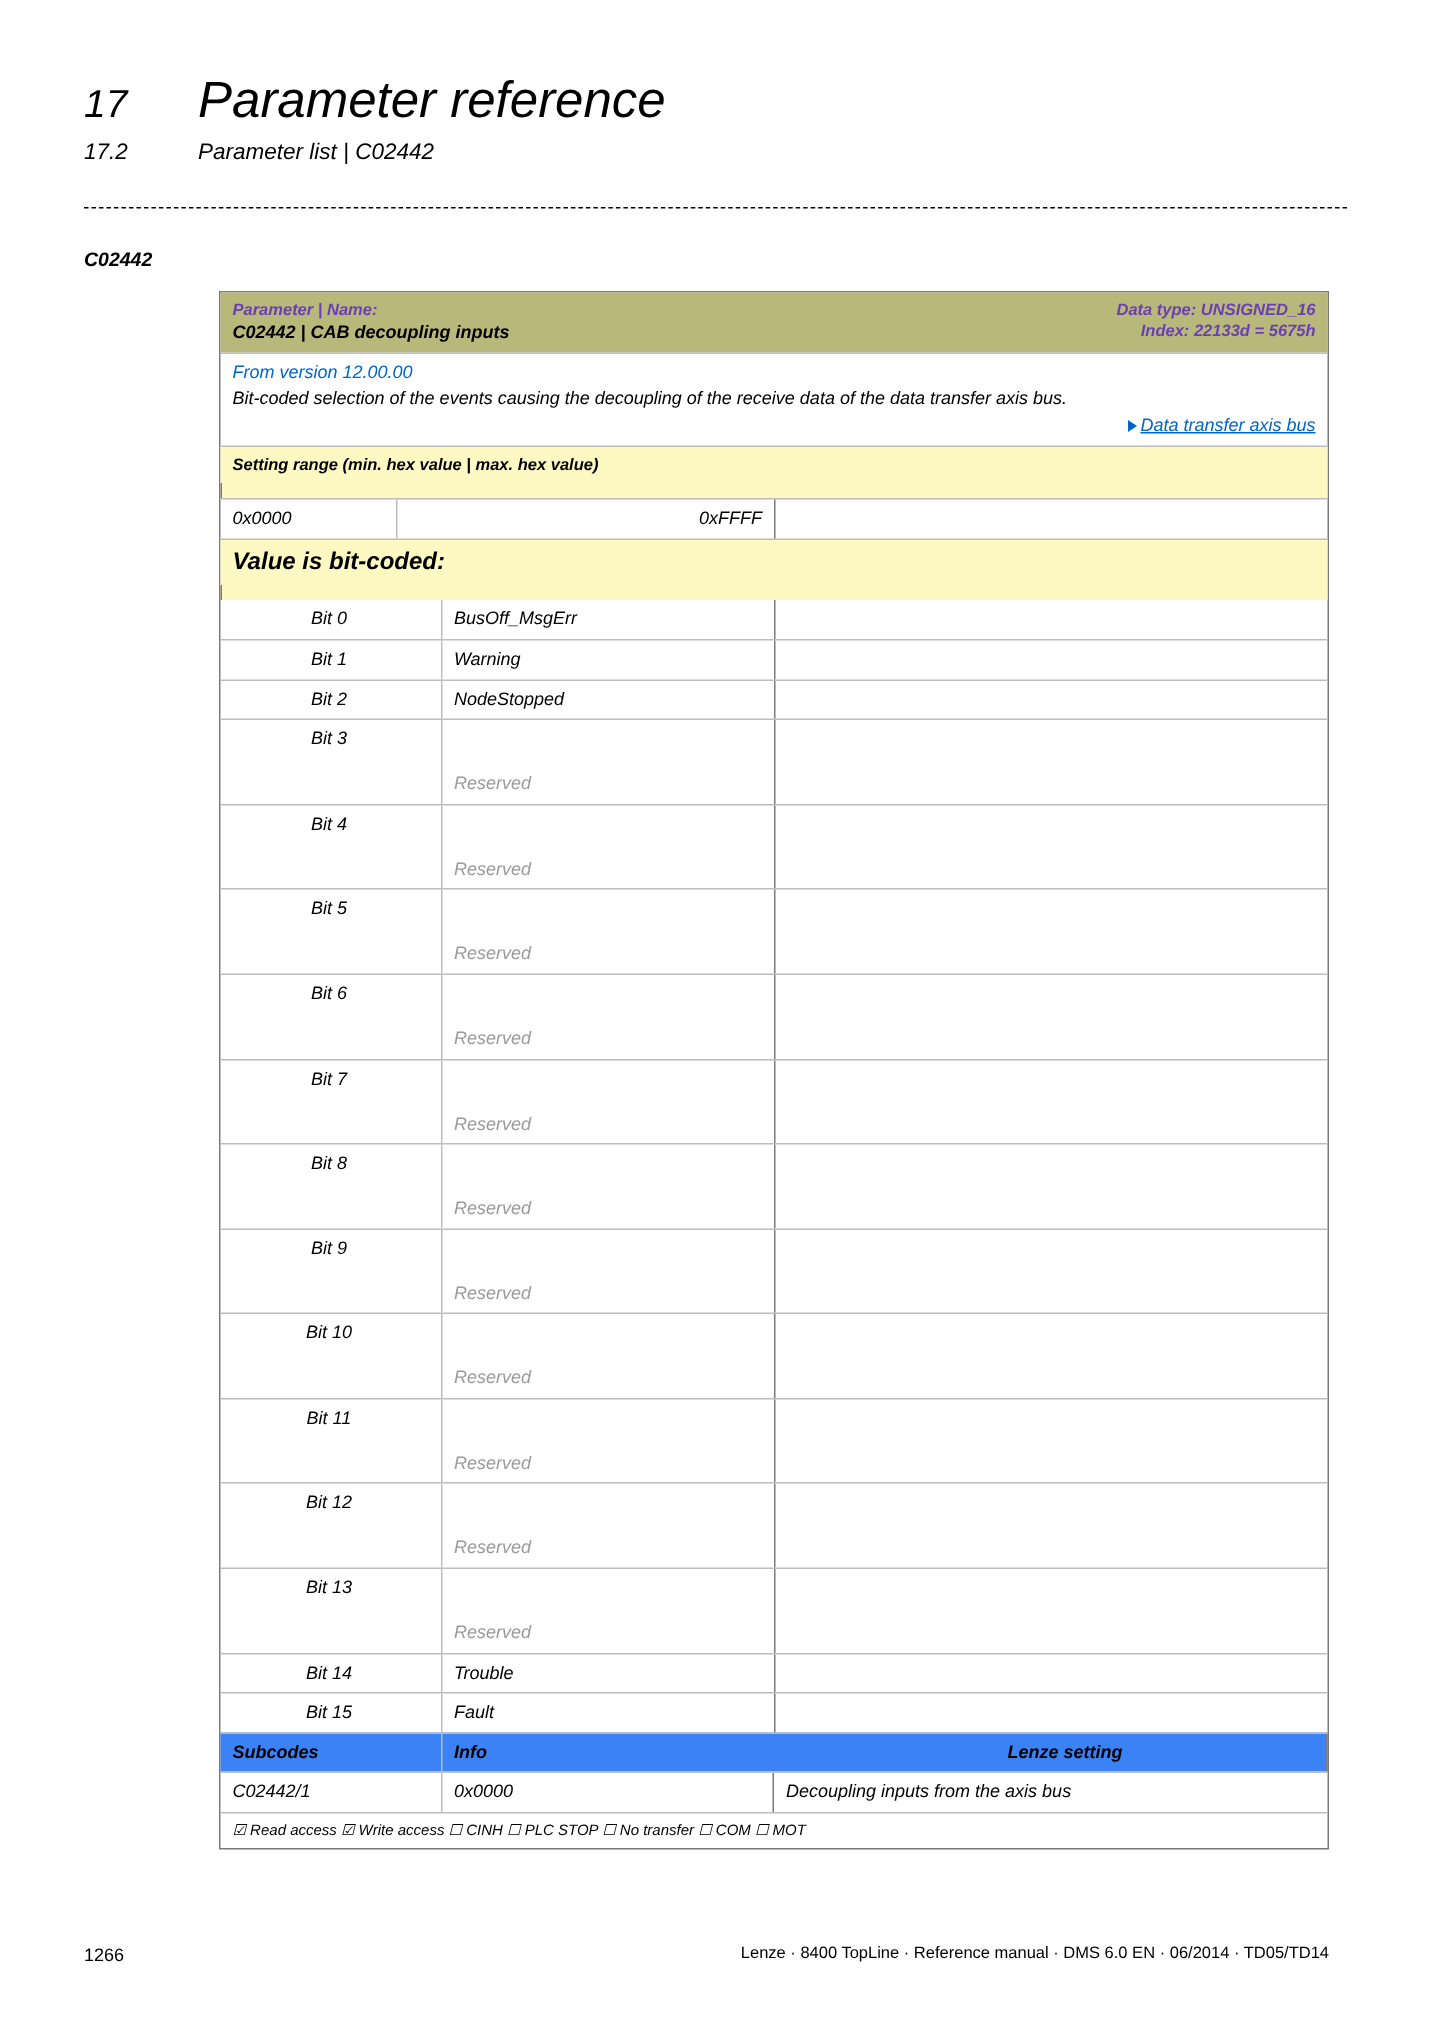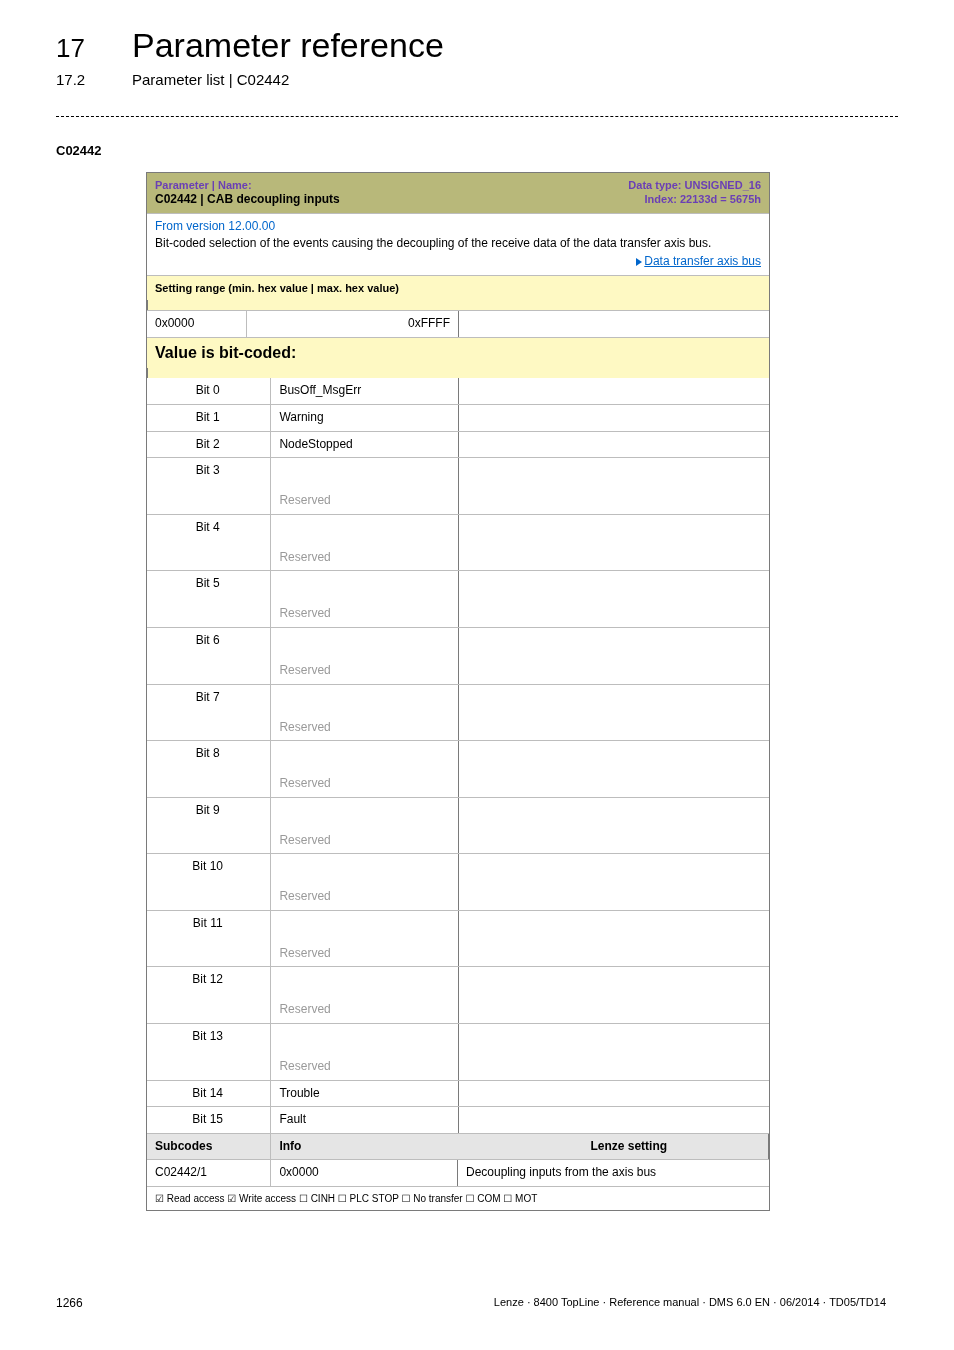--- a/index.html
+++ b/index.html
@@ -1,34 +1,34 @@
 <!DOCTYPE html>
 <html><head>
 <meta charset="utf-8">
 <style>
   * { box-sizing: border-box; margin: 0; padding: 0; }
   html, body { width: 954px; height: 1350px; font-family: "Segoe UI", Arial, sans-serif; color: #000; background: #fff; }
-  .page { padding: 26px 56px 0 56px; }
+  .page { padding: 48px 56px 0 56px; font-style: italic; }
   .hd-row { display: flex; align-items: baseline; gap: 24px; }
   .hd-num { font-size: 26px; font-weight: 400; min-width: 52px; }
   .hd-title { font-size: 34px; font-weight: 400; }
   .sub-row { display: flex; align-items: baseline; gap: 24px; margin-top: 6px; }
   .sub-num { font-size: 15px; min-width: 52px; }
   .sub-title { font-size: 15px; }
   .dash-rule { margin-top: 28px; height: 1px; border: none; border-top: 1.5px dashed #000; }
   .param-code { margin-top: 26px; font-weight: 700; font-size: 13px; }
-  .tbl-wrap { margin-top: 14px; margin-left: 90px; width: 624px; border: 1px solid #7a7a7a; }
+  .tbl-wrap { margin-top: 14px; margin-left: 90px; width: 740px; border: 1px solid #7a7a7a; }
   .row { display: flex; border-top: 1px solid #bdbdbd; }
   .row:first-child { border-top: none; }
   .cell { padding: 5px 8px; font-size: 12px; line-height: 1.3; }
   .half { width: 50%; }
   .full { width: 100%; }
   .bg-olive { background: #b8b87a; }
   .bg-ltolive { background: #fef9c3; flex-direction: column; }
-  .bg-grey { background: #e5e5e5; }
+  .bg-grey { background: #3b82f6; }
   .txt-purple { color: #6a3fb5; font-weight: 600; font-size: 11px; }
   .txt-small { font-size: 10px; }
   .txt-link { color: #0066cc; text-decoration: underline; cursor: pointer; }
   .txt-muted { color: #9a9a9a; margin-top: 30px; }
   .right { text-align: right; }
   .bold { font-weight: 700; }
   .bit-label { width: 20%; text-align: center; padding-right: 10px; border-right: 1px solid #bdbdbd; }
   .bit-val { width: 30%; }
   .bit-right { width: 50%; border-left: 1px solid #7a7a7a; }
   .setting-left { width: 16%; border-right: 1px solid #bdbdbd; }

